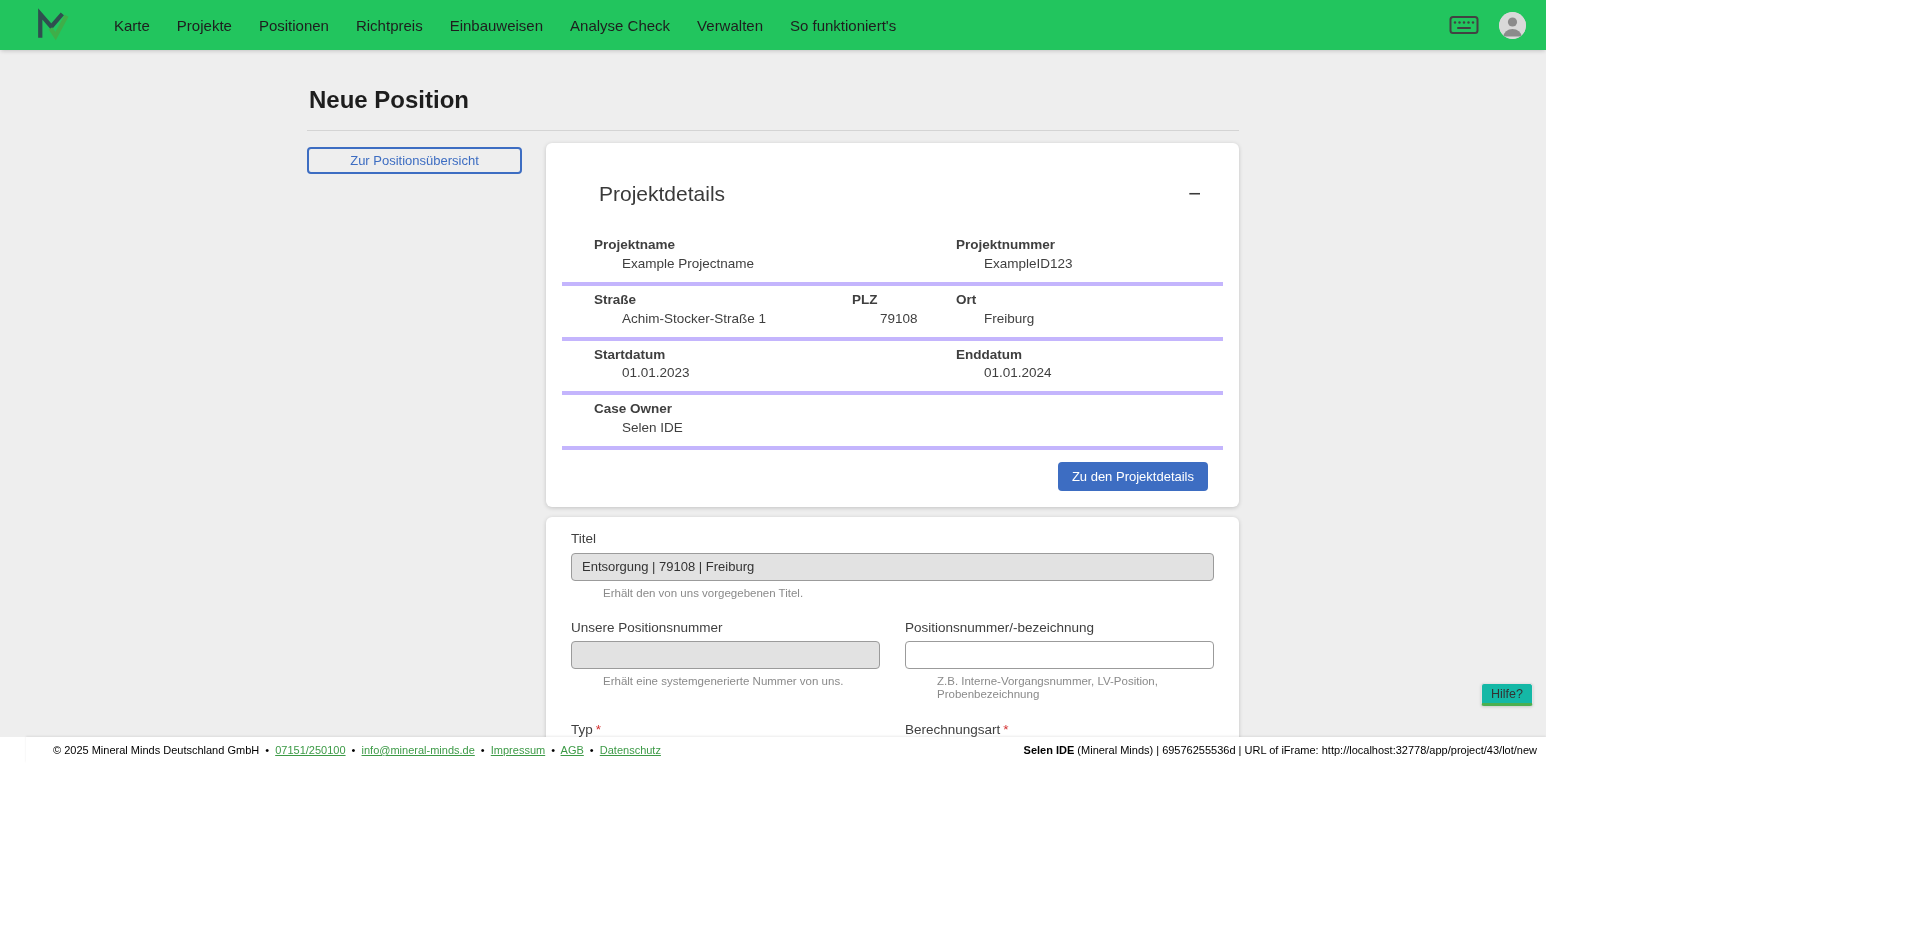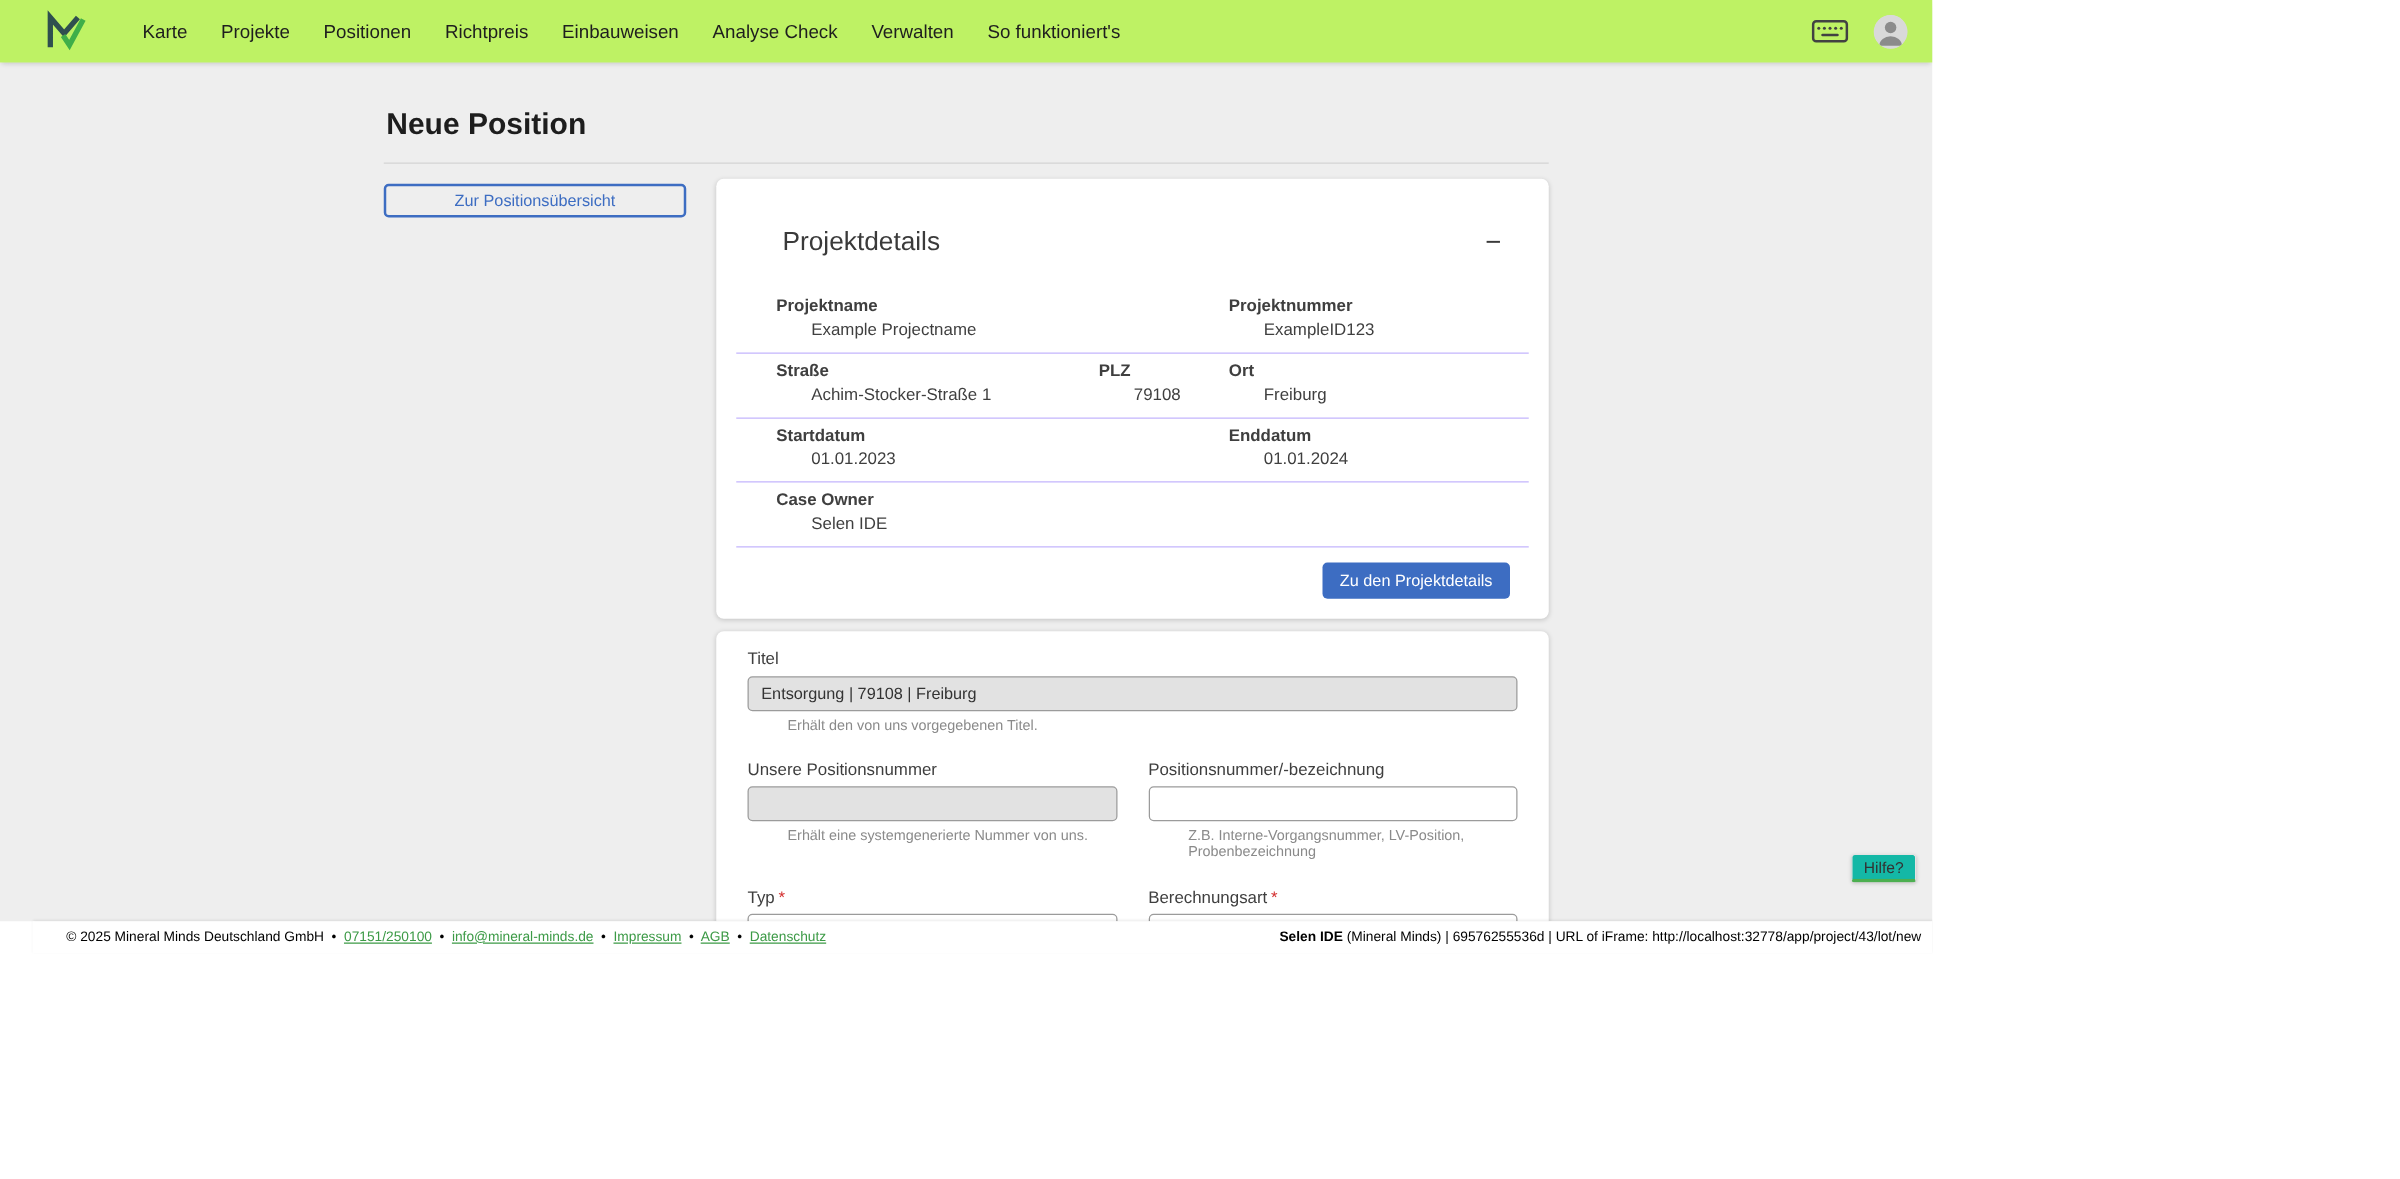--- a/index.html
+++ b/index.html
@@ -13,21 +13,21 @@
   .app-frame {
     position: relative;
     width: 1546px; height: 763px;
     background: #fff;
     overflow: hidden;
   }
 
   
   .navbar {
     height: 50px;
-    background: #bef264;
+    background: #22c55e;
     display: flex;
     align-items: center;
     padding: 0 20px 0 36px;
     box-shadow: 0 2px 4px -1px rgba(0,0,0,.18);
     position: relative;
     z-index: 3;
   }
   .logo { width: 34px; height: 34px; cursor: pointer; flex: none; }
   .logo svg { width: 34px; height: 34px; display: block; }
   .nav-items { display: flex; gap: 27px; margin-left: 44px; align-items: center; }
@@ -47,21 +47,21 @@
   .main {
     height: 687px;
     background: #eeeeee;
     overflow: hidden;
   }
   .content { width: 932px; margin: 0 auto; padding-top: 36px; }
   .page-title { font-size: 24px; font-weight: 700; color: #1d1d1d; margin: 0 0 0 2px; }
   .title-divider { border-top: 1px solid #d4d4d4; margin-top: 16px; height: 0; }
 
   .columns { display: flex; gap: 24px; margin-top: 12px; align-items: flex-start; }
-  .left-col { width: 242px; flex: none; }
+  .left-col { width: 215px; flex: none; }
   .btn-outline {
     width: 100%; height: 27px; margin-top: 4px;
     background: transparent;
     border: 2px solid #3d6dc2; border-radius: 4px;
     color: #3d6dc2; font-size: 13px;
     font-family: inherit; cursor: pointer;
   }
   .right-col { flex: 1; min-width: 0; }
 
   .card {
@@ -77,21 +77,21 @@
   .pd-header h2 { font-size: 21px; font-weight: 400; color: #3a3a3a; margin: 13px; }
   .collapse-btn {
     border: none; background: none; padding: 0;
     font-size: 22px; line-height: 1; color: #3a3a3a; cursor: pointer;
     font-family: inherit;
   }
   .pd-table { margin: 12px 16px 0; }
   .pd-row {
     display: grid; grid-template-columns: 258px 104px 1fr;
     padding: 6px 0 9px 32px;
-    border-bottom: 1px solid #c4b5fd;
+    border-bottom: 4px solid #c4b5fd;
   }
   .span2 { grid-column: span 2; }
   .span3 { grid-column: 1 / -1; }
   .pd-label { font-size: 13.5px; font-weight: 700; color: #3f3f3f; line-height: 1.25; }
   .pd-value { font-size: 13.5px; color: #3f3f3f; margin-top: 2px; line-height: 1.25; margin-left: 28px; }
   .pd-footer { display: flex; justify-content: flex-end; padding: 12px 31px 16px; }
   .btn-primary {
     background: #3d6dc2; color: #fff;
     border: none; border-radius: 4px;
     font-size: 13px; padding: 7px 14px;

